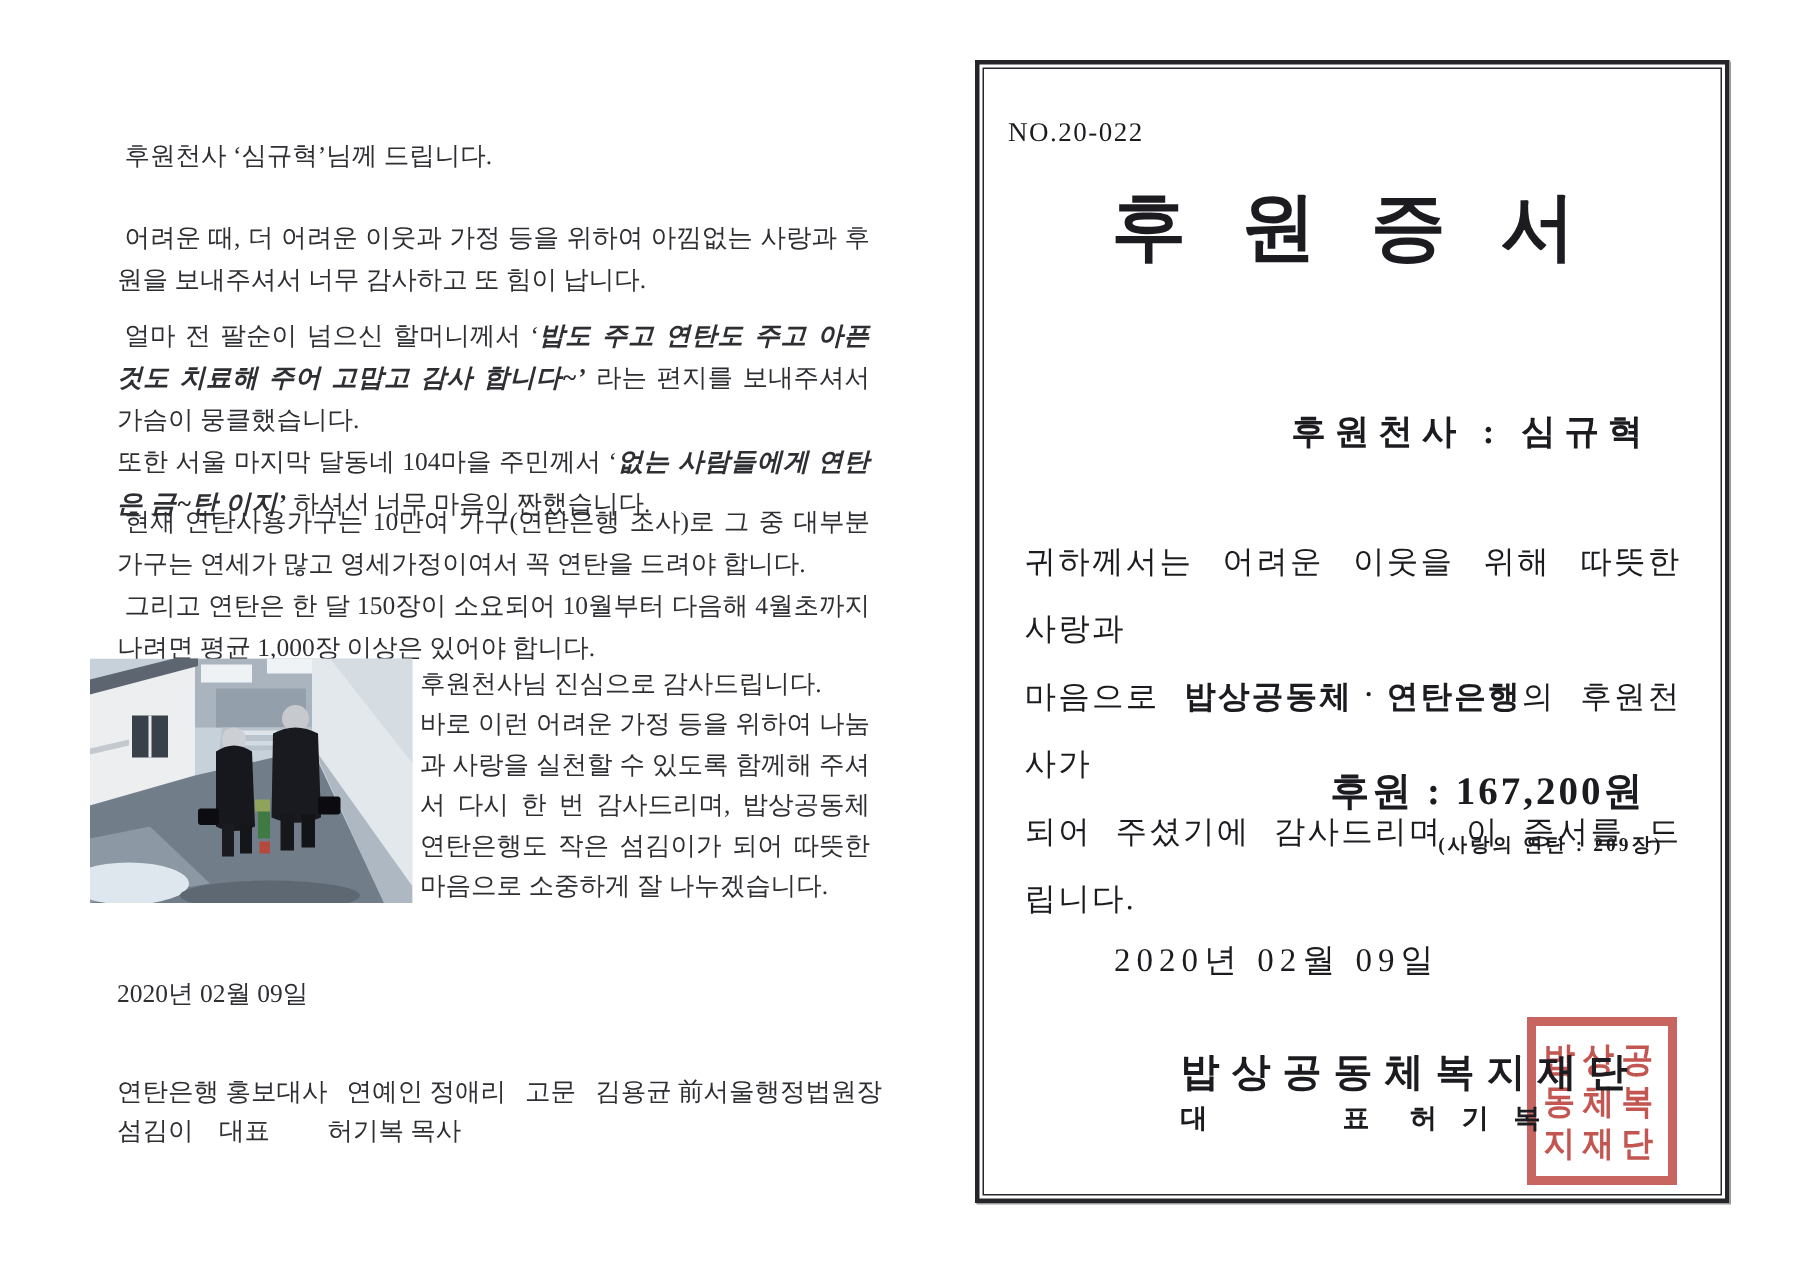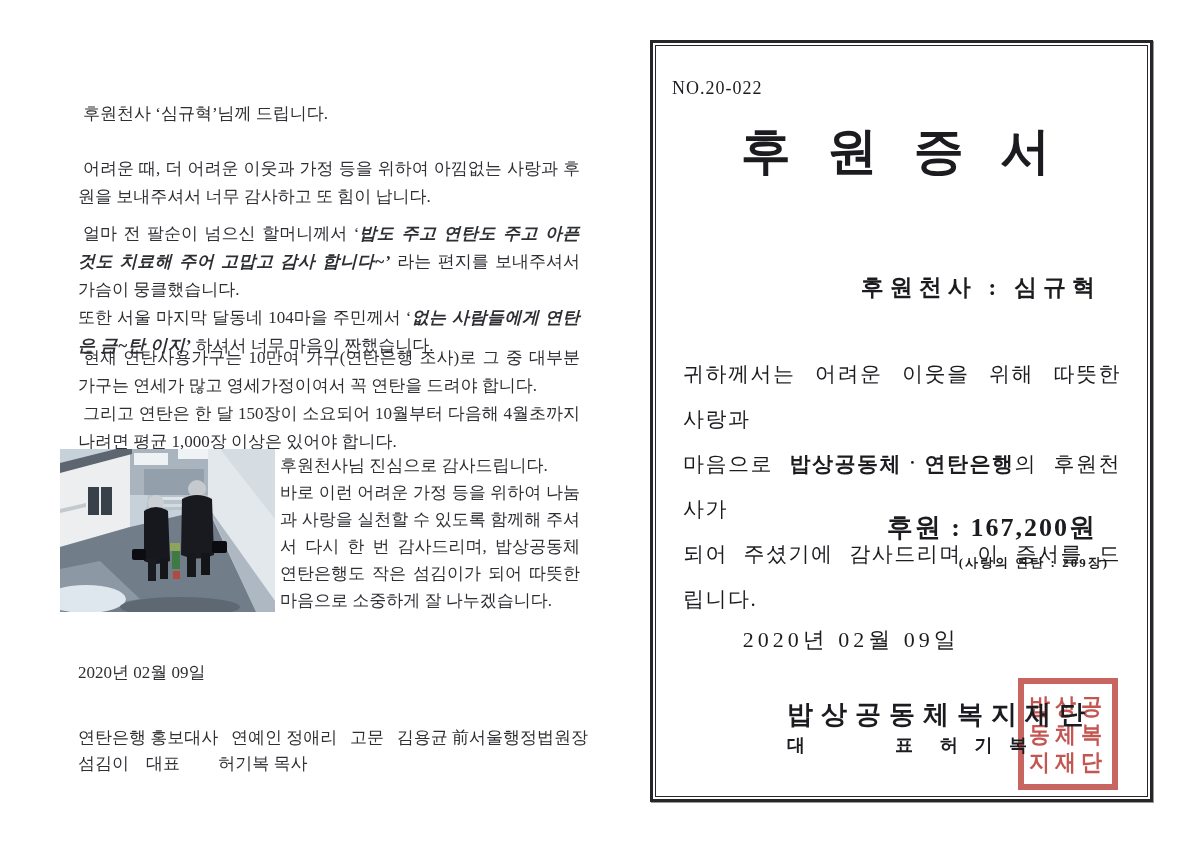--- a/index.html
+++ b/index.html
@@ -3,21 +3,21 @@
 <meta charset="utf-8">
 <style>
   html,body { margin:0; padding:0; }
   body {
     width:1200px; height:848px; position:relative; background:#ffffff;
     font-family:"Liberation Serif","DejaVu Serif",serif;
     color:#2e2f33; overflow:hidden;
   }
 
   
-  .letter { position:absolute; left:78px; top:12px; width:502px; height:712px; }
+  .letter { position:absolute; left:78px; top:2px; width:502px; height:712px; }
   .letter p { margin:0; font-size:17px; line-height:28px; text-align:justify; text-indent:5px; }
   .greeting   { position:absolute; top:88px;  left:0; width:502px; }
   .para1      { position:absolute; top:143px; left:0; width:502px; }
   .para2      { position:absolute; top:208px; left:0; width:502px; }
   .para3      { position:absolute; top:332px; left:0; width:502px; }
   .para4      { position:absolute; top:388px; left:0; width:502px; }
   .hand { font-weight:700; font-style:italic; letter-spacing:.5px; }
   .photo-wrap { position:absolute; left:-18px; top:437px; width:215px; height:163px; }
   .photo-wrap svg { display:block; }
   .side-text  { position:absolute; left:202px; top:440px; width:300px; }

